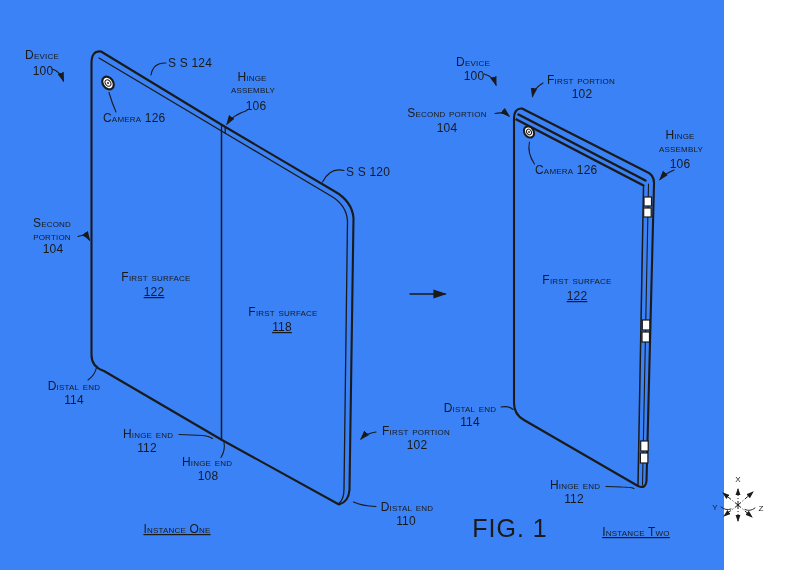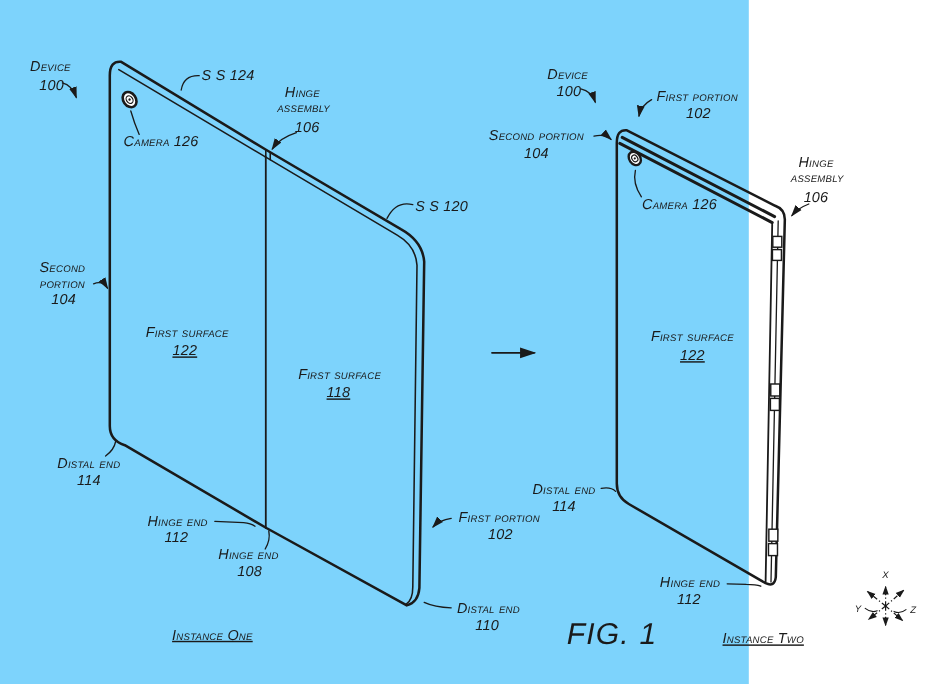--- a/index.html
+++ b/index.html
@@ -1,17 +1,17 @@
 <!DOCTYPE html>
 <html><head>
 <meta charset="utf-8">
 <style>
   html,body{margin:0;padding:0;background:#ffffff;}
   body{width:785px;height:570px;overflow:hidden;}
-  #figure-wrap{position:relative;width:624px;height:570px;background:#7dd3fc;font-style:italic;}
+  #figure-wrap{position:relative;width:724px;height:570px;background:#3b82f6;}
   svg{display:block;}
   .stroke{stroke:#1a1a1a;fill:none;stroke-linecap:round;stroke-linejoin:round;}
   .w2{stroke-width:2.1;}
   .w15{stroke-width:1.5;}
   .w13{stroke-width:1.3;}
   .w11{stroke-width:1.1;}
   .w24{stroke-width:2.5;}
   .lbl{font-family:"Liberation Sans",sans-serif;font-size:12px;font-variant:small-caps;
        fill:#1a1a1a;letter-spacing:.2px;}
   .u{text-decoration:underline;}

